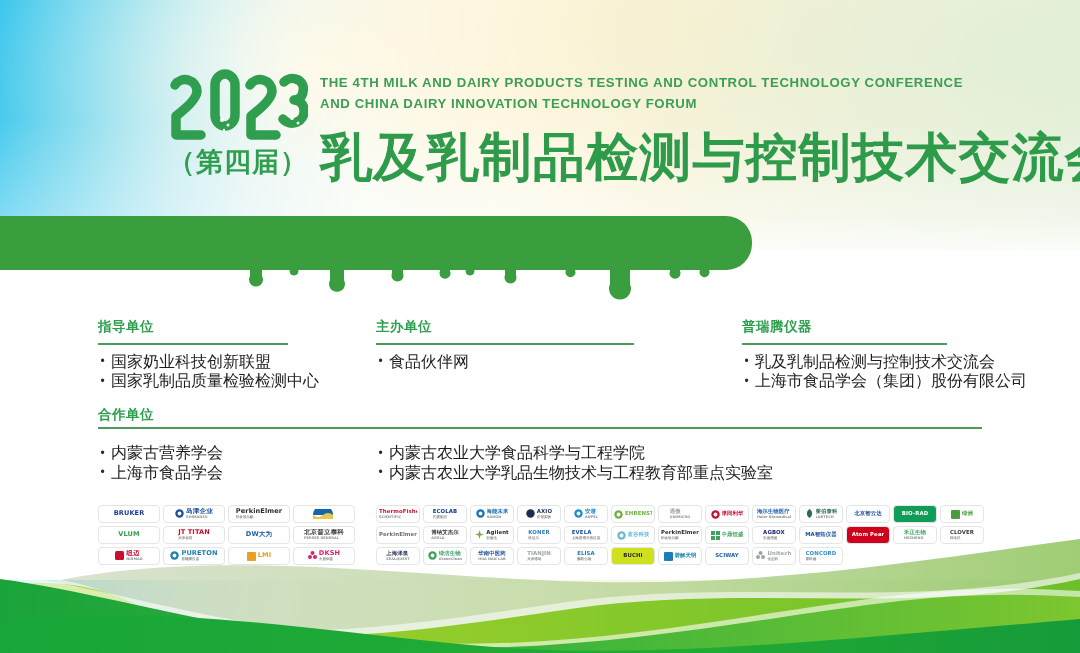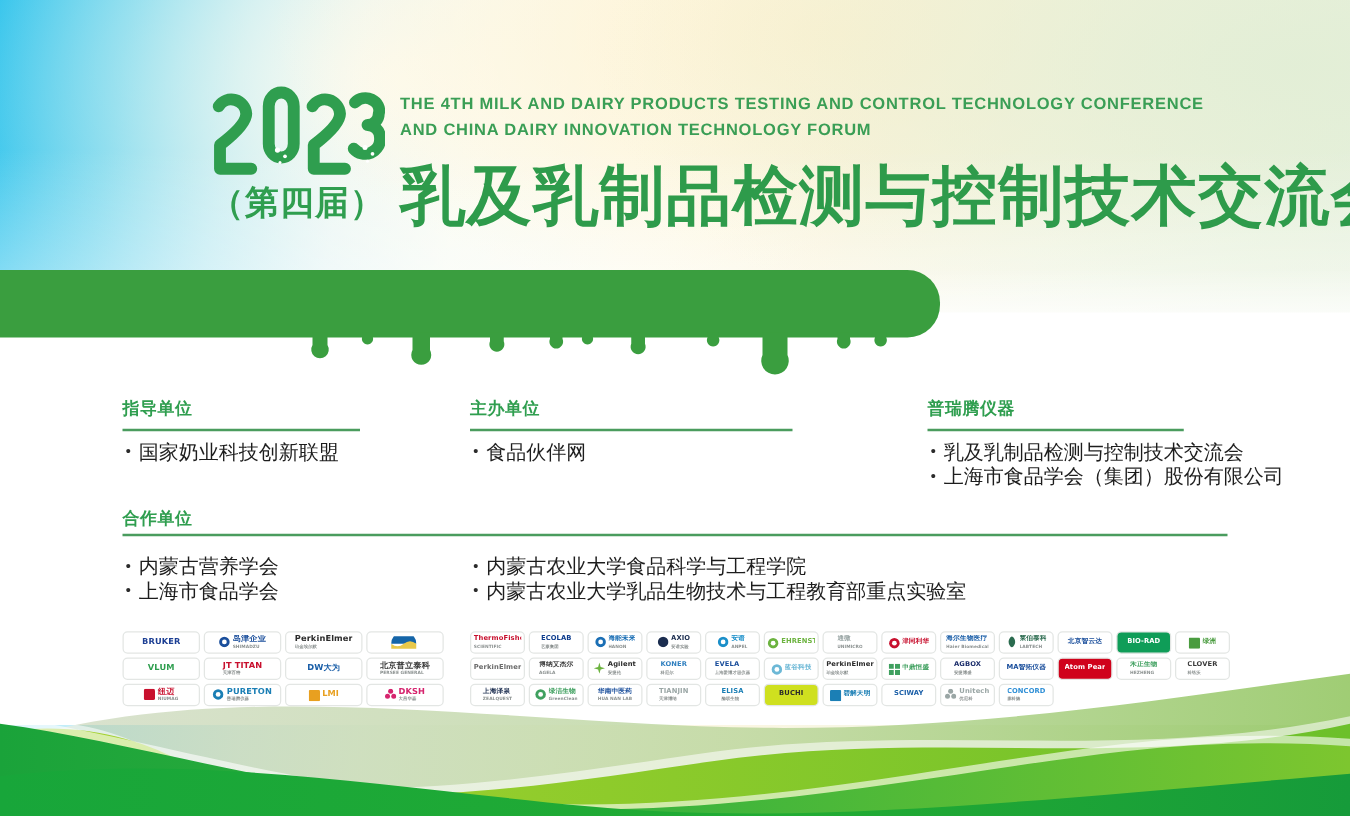--- a/index.html
+++ b/index.html
@@ -168,20 +168,21 @@
   </div>
 
   <div class="orgs">
 
     <div class="org-row" style="height:88px;">
       <div class="col c1">
         <div class="sec-head">指导单位</div>
         <div class="rule rule-c1"></div>
         <ul class="items">
           <li>国家奶业科技创新联盟</li>
+          <li>国家乳制品质量检验检测中心</li>
         </ul>
       </div>
       <div class="col c2">
         <div class="sec-head">主办单位</div>
         <div class="rule rule-c2"></div>
         <ul class="items">
           <li>食品伙伴网</li>
         </ul>
       </div>
       <div class="col c3">

